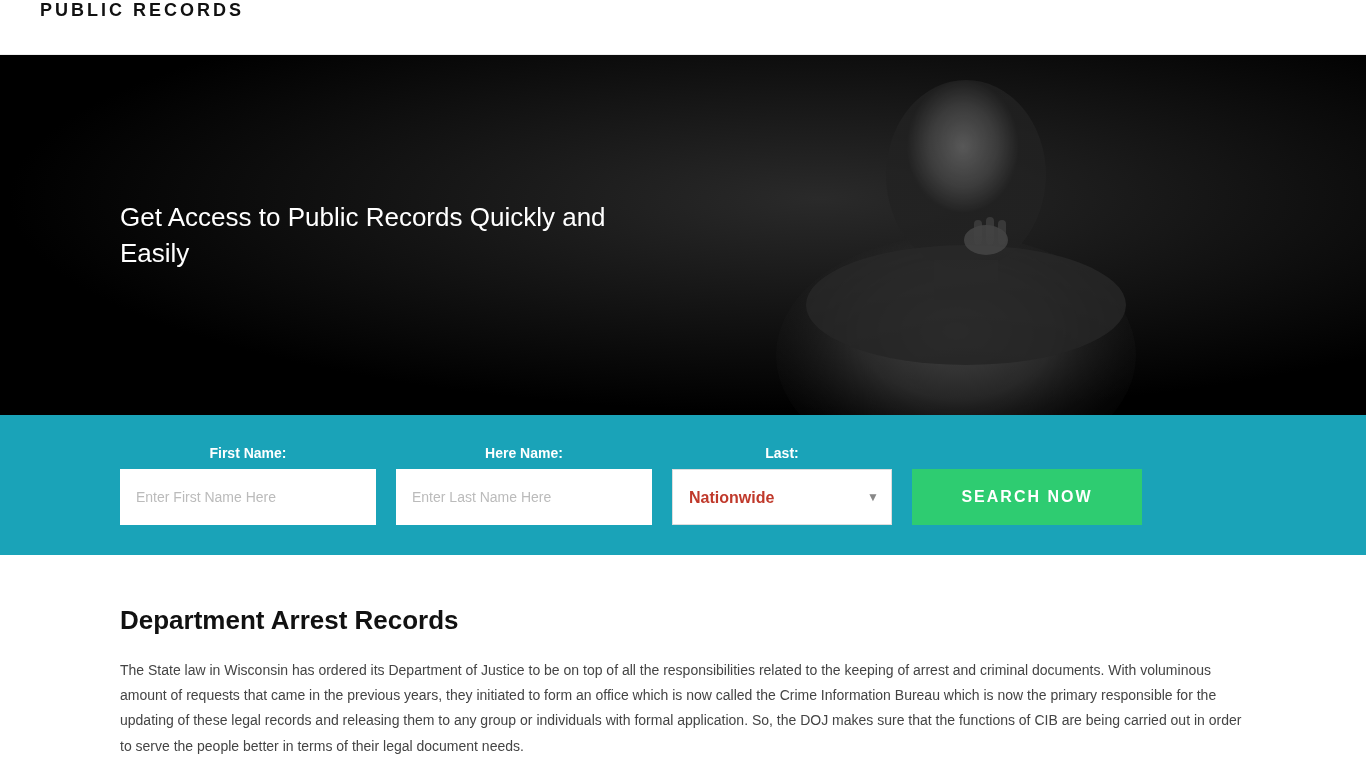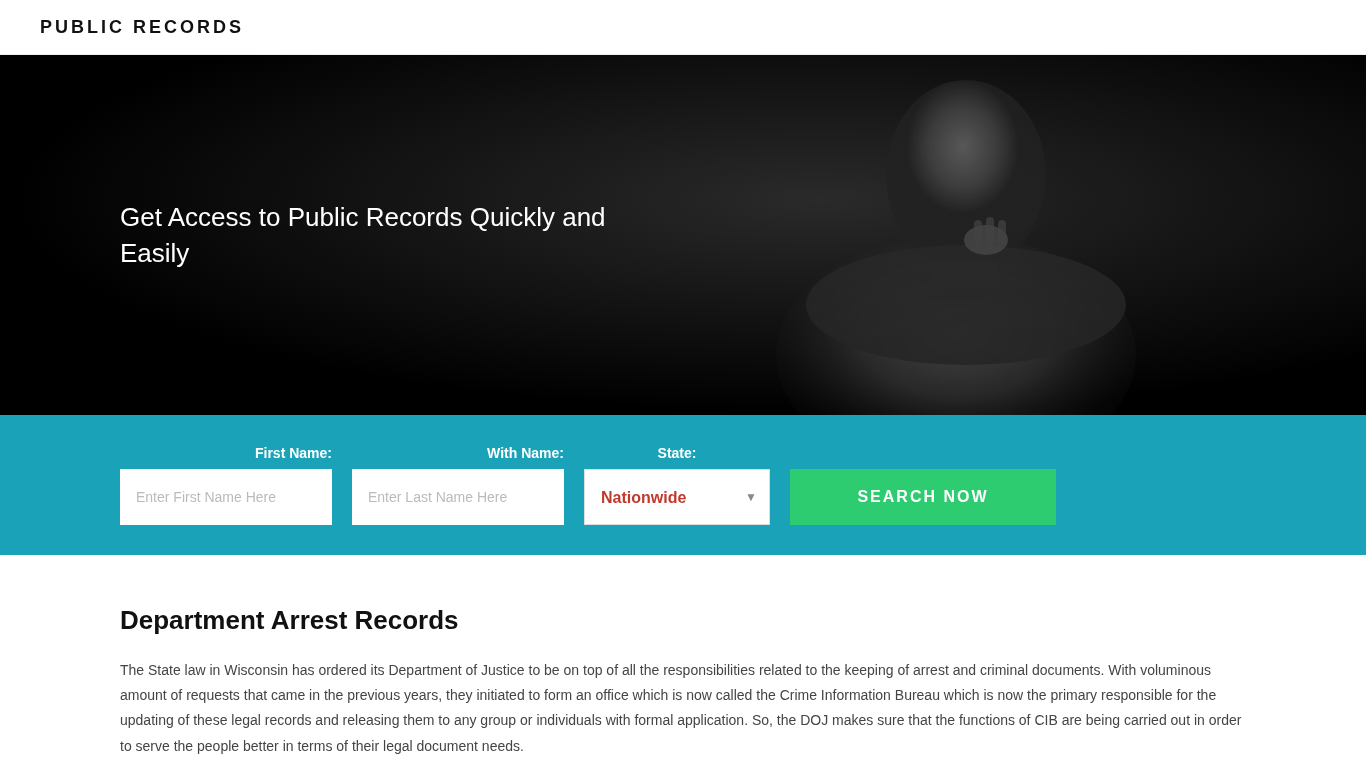--- a/index.html
+++ b/index.html
@@ -12,21 +12,20 @@
       font-family: Arial, sans-serif;
       width: 1366px;
       min-height: 768px;
       background: #fff;
       overflow-x: hidden;
     }
 
     
     header {
       display: flex;
-      align-items: center;
       justify-content: space-between;
       padding: 0 40px;
       height: 55px;
       background: #fff;
       border-bottom: 1px solid #eee;
     }
 
     .logo {
       font-size: 18px;
       font-weight: 700;
@@ -104,25 +103,25 @@
     .search-field {
       display: flex;
       flex-direction: column;
       gap: 8px;
     }
 
     .search-field label {
       font-size: 14px;
       font-weight: 600;
       color: #fff;
-      text-align: right;
+      text-align: center;
     }
 
     .search-field input {
-      width: 212px;
+      width: 256px;
       height: 56px;
       border: none;
       padding: 0 16px;
       font-size: 14px;
       color: #aaa;
       background: #fff;
       outline: none;
     }
 
     .search-field input::placeholder {
@@ -137,21 +136,21 @@
 
     .state-field label {
       font-size: 14px;
       font-weight: 600;
       color: #fff;
       text-align: center;
     }
 
     .state-select-wrapper {
       position: relative;
-      width: 186px;
+      width: 220px;
       height: 56px;
       background: #fff;
       display: flex;
       border: 1px solid #ddd;
     }
 
     .state-select-wrapper select {
       width: 100%;
       height: 100%;
       border: none;
@@ -170,21 +169,21 @@
       position: absolute;
       right: 12px;
       top: 50%;
       transform: translateY(-50%);
       pointer-events: none;
       color: #888;
       font-size: 12px;
     }
 
     .search-btn {
-      width: 266px;
+      width: 230px;
       height: 56px;
       background: #2ecc71;
       border: none;
       color: #fff;
       font-size: 16px;
       font-weight: 700;
       letter-spacing: 2px;
       text-transform: uppercase;
       cursor: pointer;
       transition: background 0.2s;
@@ -255,26 +254,26 @@
   </div>
 </section>
 
 <div class="search-section">
   <div class="search-field">
     <label>First Name:</label>
     <input type="text" placeholder="Enter First Name Here" style="">
   </div>
 
   <div class="search-field">
-    <label>With Name:</label>
+    <label>Here Name:</label>
     <input type="text" placeholder="Enter Last Name Here" style="">
   </div>
 
   <div class="state-field">
-    <label>State:</label>
+    <label>Last:</label>
     <div class="state-select-wrapper">
       <select id="state-select">
       <option value="Nationwide">Nationwide</option><option value="Alabama">Alabama</option><option value="Alaska">Alaska</option><option value="Arizona">Arizona</option><option value="Arkansas">Arkansas</option><option value="California">California</option><option value="Colorado">Colorado</option><option value="Connecticut">Connecticut</option><option value="Delaware">Delaware</option><option value="Florida">Florida</option><option value="Georgia">Georgia</option><option value="Hawaii">Hawaii</option><option value="Idaho">Idaho</option><option value="Illinois">Illinois</option><option value="Indiana">Indiana</option><option value="Iowa">Iowa</option><option value="Kansas">Kansas</option><option value="Kentucky">Kentucky</option><option value="Louisiana">Louisiana</option><option value="Maine">Maine</option><option value="Maryland">Maryland</option><option value="Massachusetts">Massachusetts</option><option value="Michigan">Michigan</option><option value="Minnesota">Minnesota</option><option value="Mississippi">Mississippi</option><option value="Missouri">Missouri</option><option value="Montana">Montana</option><option value="Nebraska">Nebraska</option><option value="Nevada">Nevada</option><option value="New Hampshire">New Hampshire</option><option value="New Jersey">New Jersey</option><option value="New Mexico">New Mexico</option><option value="New York">New York</option><option value="North Carolina">North Carolina</option><option value="North Dakota">North Dakota</option><option value="Ohio">Ohio</option><option value="Oklahoma">Oklahoma</option><option value="Oregon">Oregon</option><option value="Pennsylvania">Pennsylvania</option><option value="Rhode Island">Rhode Island</option><option value="South Carolina">South Carolina</option><option value="South Dakota">South Dakota</option><option value="Tennessee">Tennessee</option><option value="Texas">Texas</option><option value="Utah">Utah</option><option value="Vermont">Vermont</option><option value="Virginia">Virginia</option><option value="Washington">Washington</option><option value="West Virginia">West Virginia</option><option value="Wisconsin">Wisconsin</option><option value="Wyoming">Wyoming</option></select>
       <span class="state-select-arrow">▼</span>
     </div>
   </div>
 
   <button class="search-btn">SEARCH NOW</button>
 </div>
 

